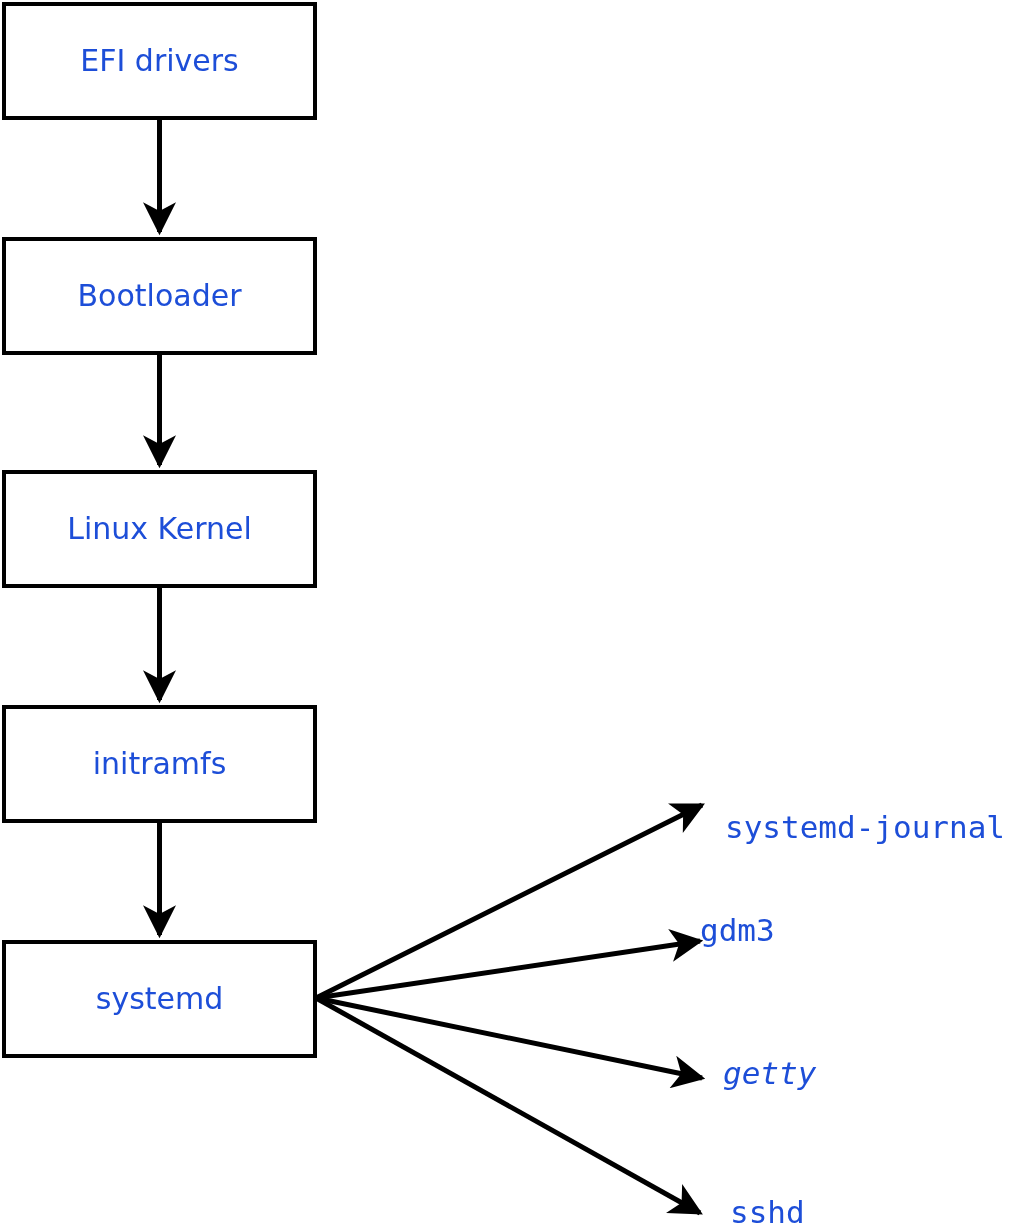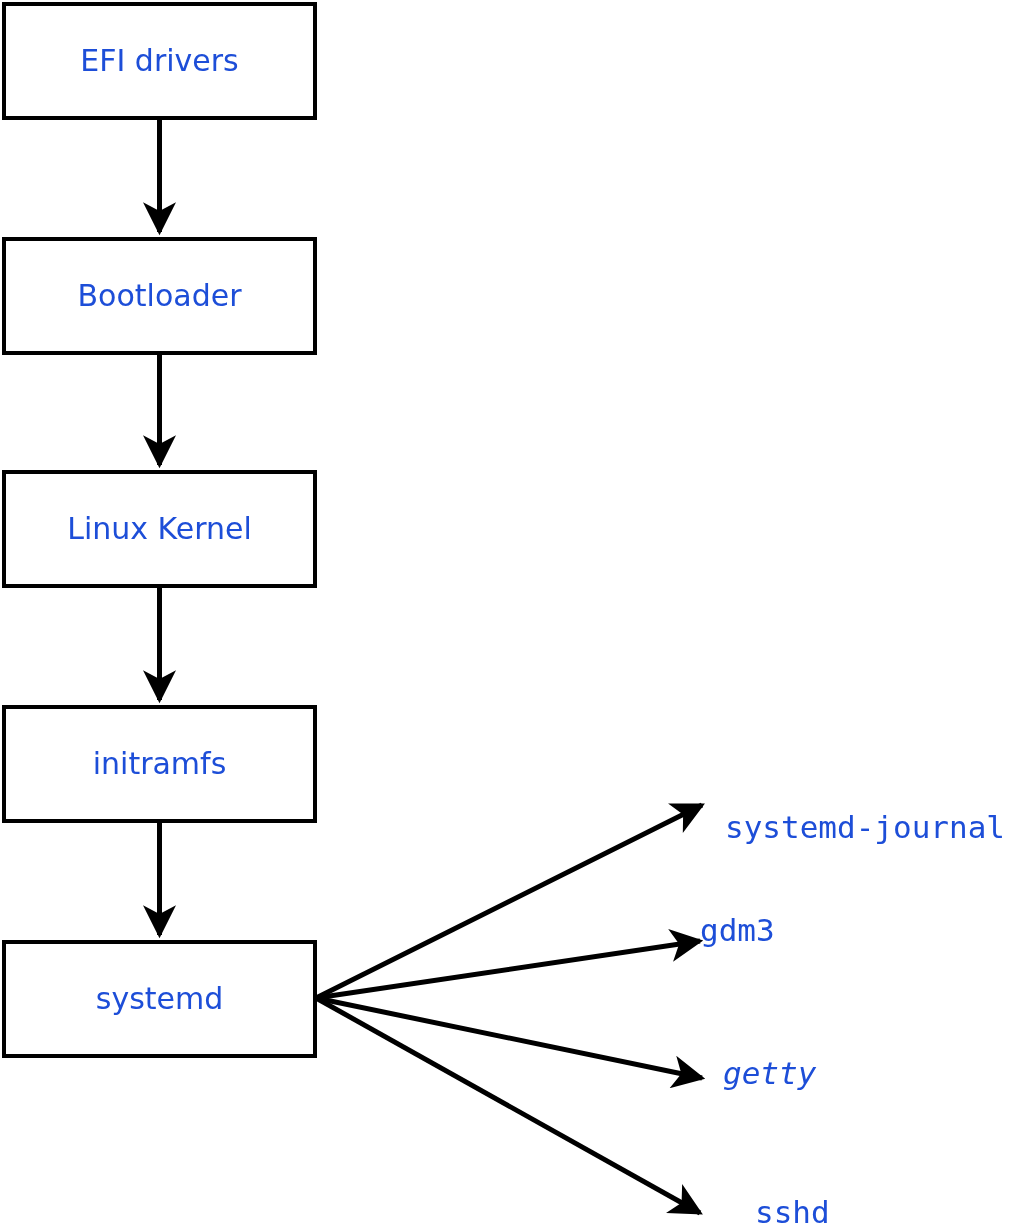--- a/index.html
+++ b/index.html
@@ -54,21 +54,21 @@
   .proc-label {
     position: absolute;
     font-family: "DejaVu Sans Mono", monospace;
     font-size: 31px;
     line-height: 36px;
     white-space: nowrap;
   }
   .proc-journal { left: 725px; top: 770px; margin-top: 39px;  }
   .proc-gdm3    { left: 700px; top: 912px;  }
   .proc-getty   { left: 723px; top: 1055px; font-style: italic; }
-  .proc-sshd    { left: 755px; top: 1194px; text-align: center; }
+  .proc-sshd    { left: 730px; top: 1194px; text-align: center; }
 </style>
 </head>
 <body>
 
 <div class="canvas">
 
   <svg class="arrow-layer" viewBox="0 0 1023 1230" aria-hidden="true">
     <defs>
       <marker id="ah" viewBox="0 0 10 10" refX="9" refY="5" markerWidth="40" markerHeight="33" markerUnits="userSpaceOnUse" orient="auto">
         <path d="M 0 0 L 10 5 L 0 10 L 2.6 5 Z" fill="#000000"></path>

